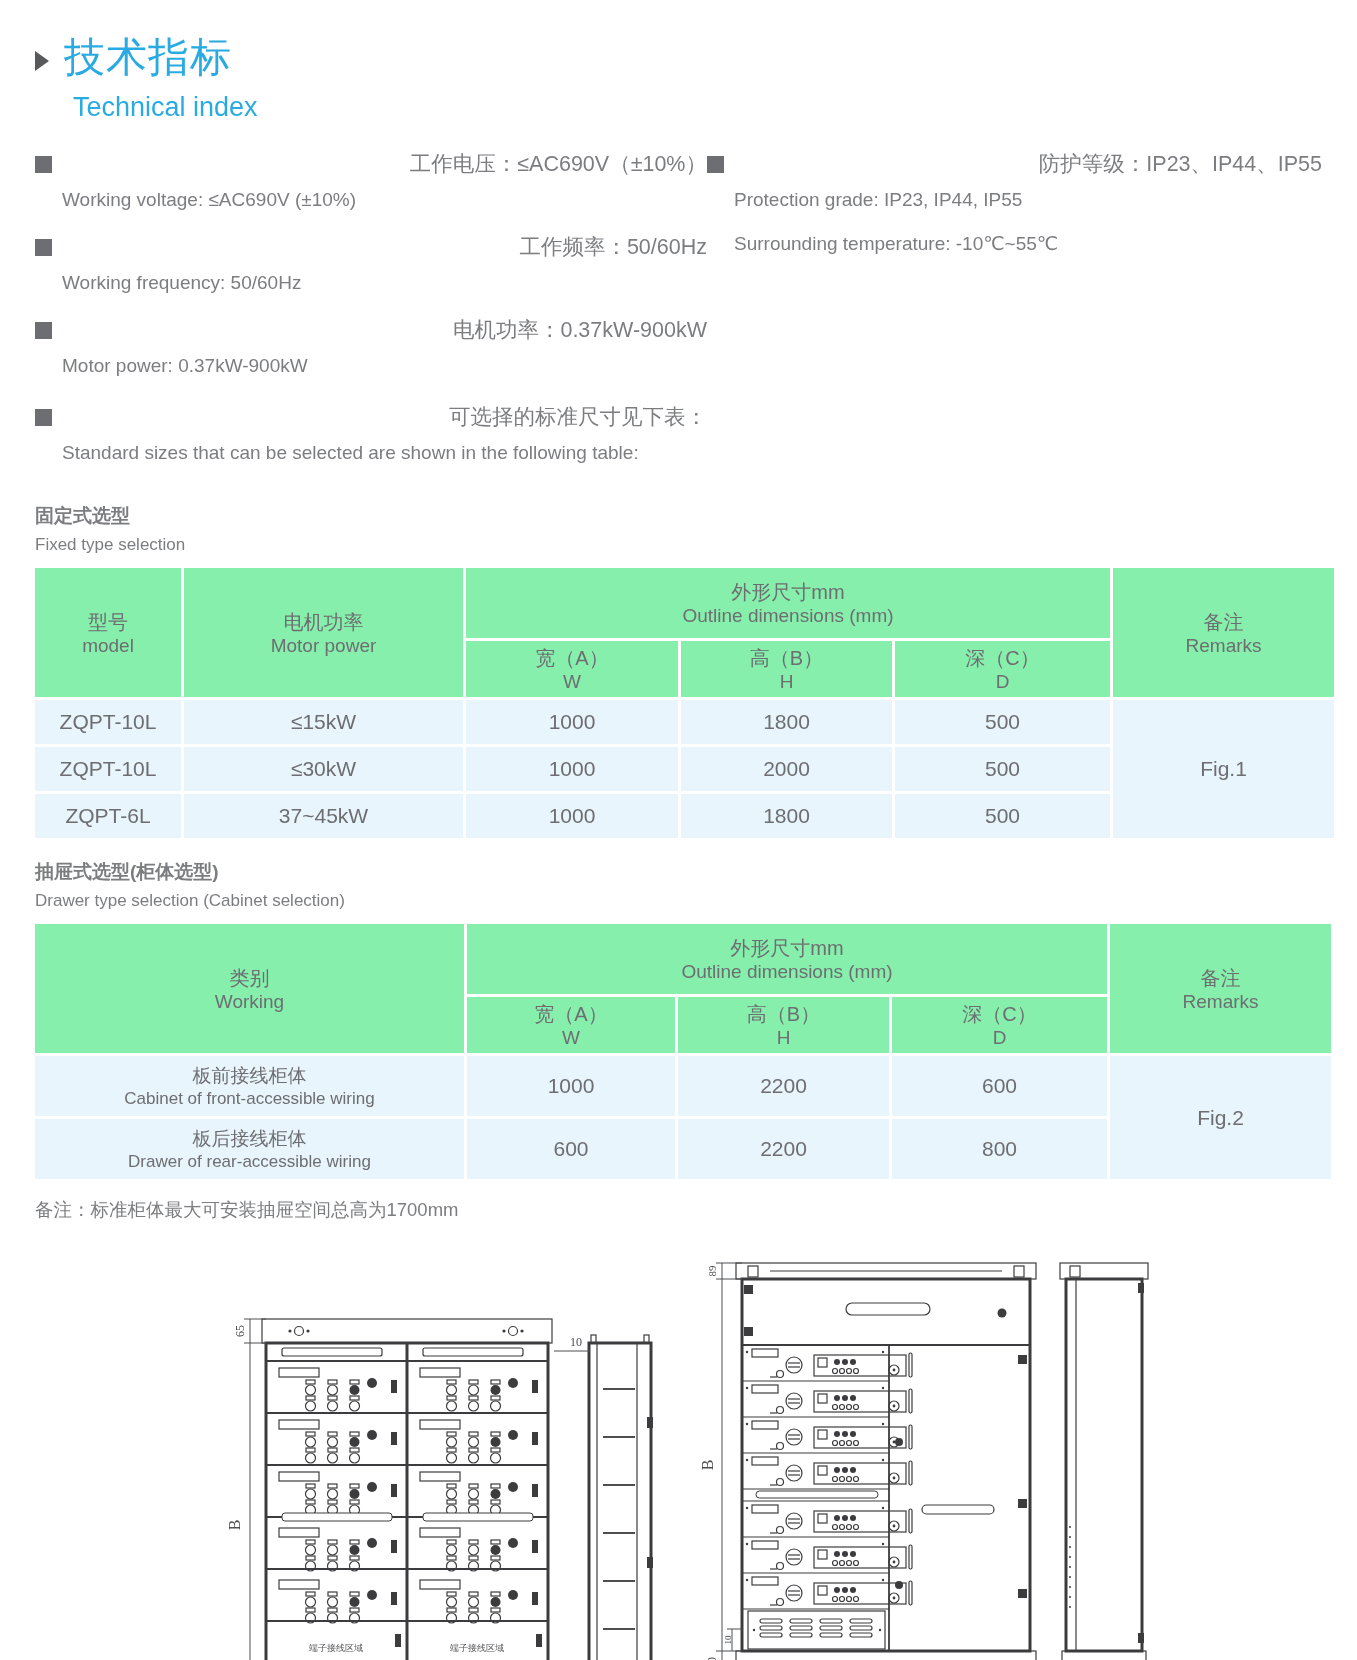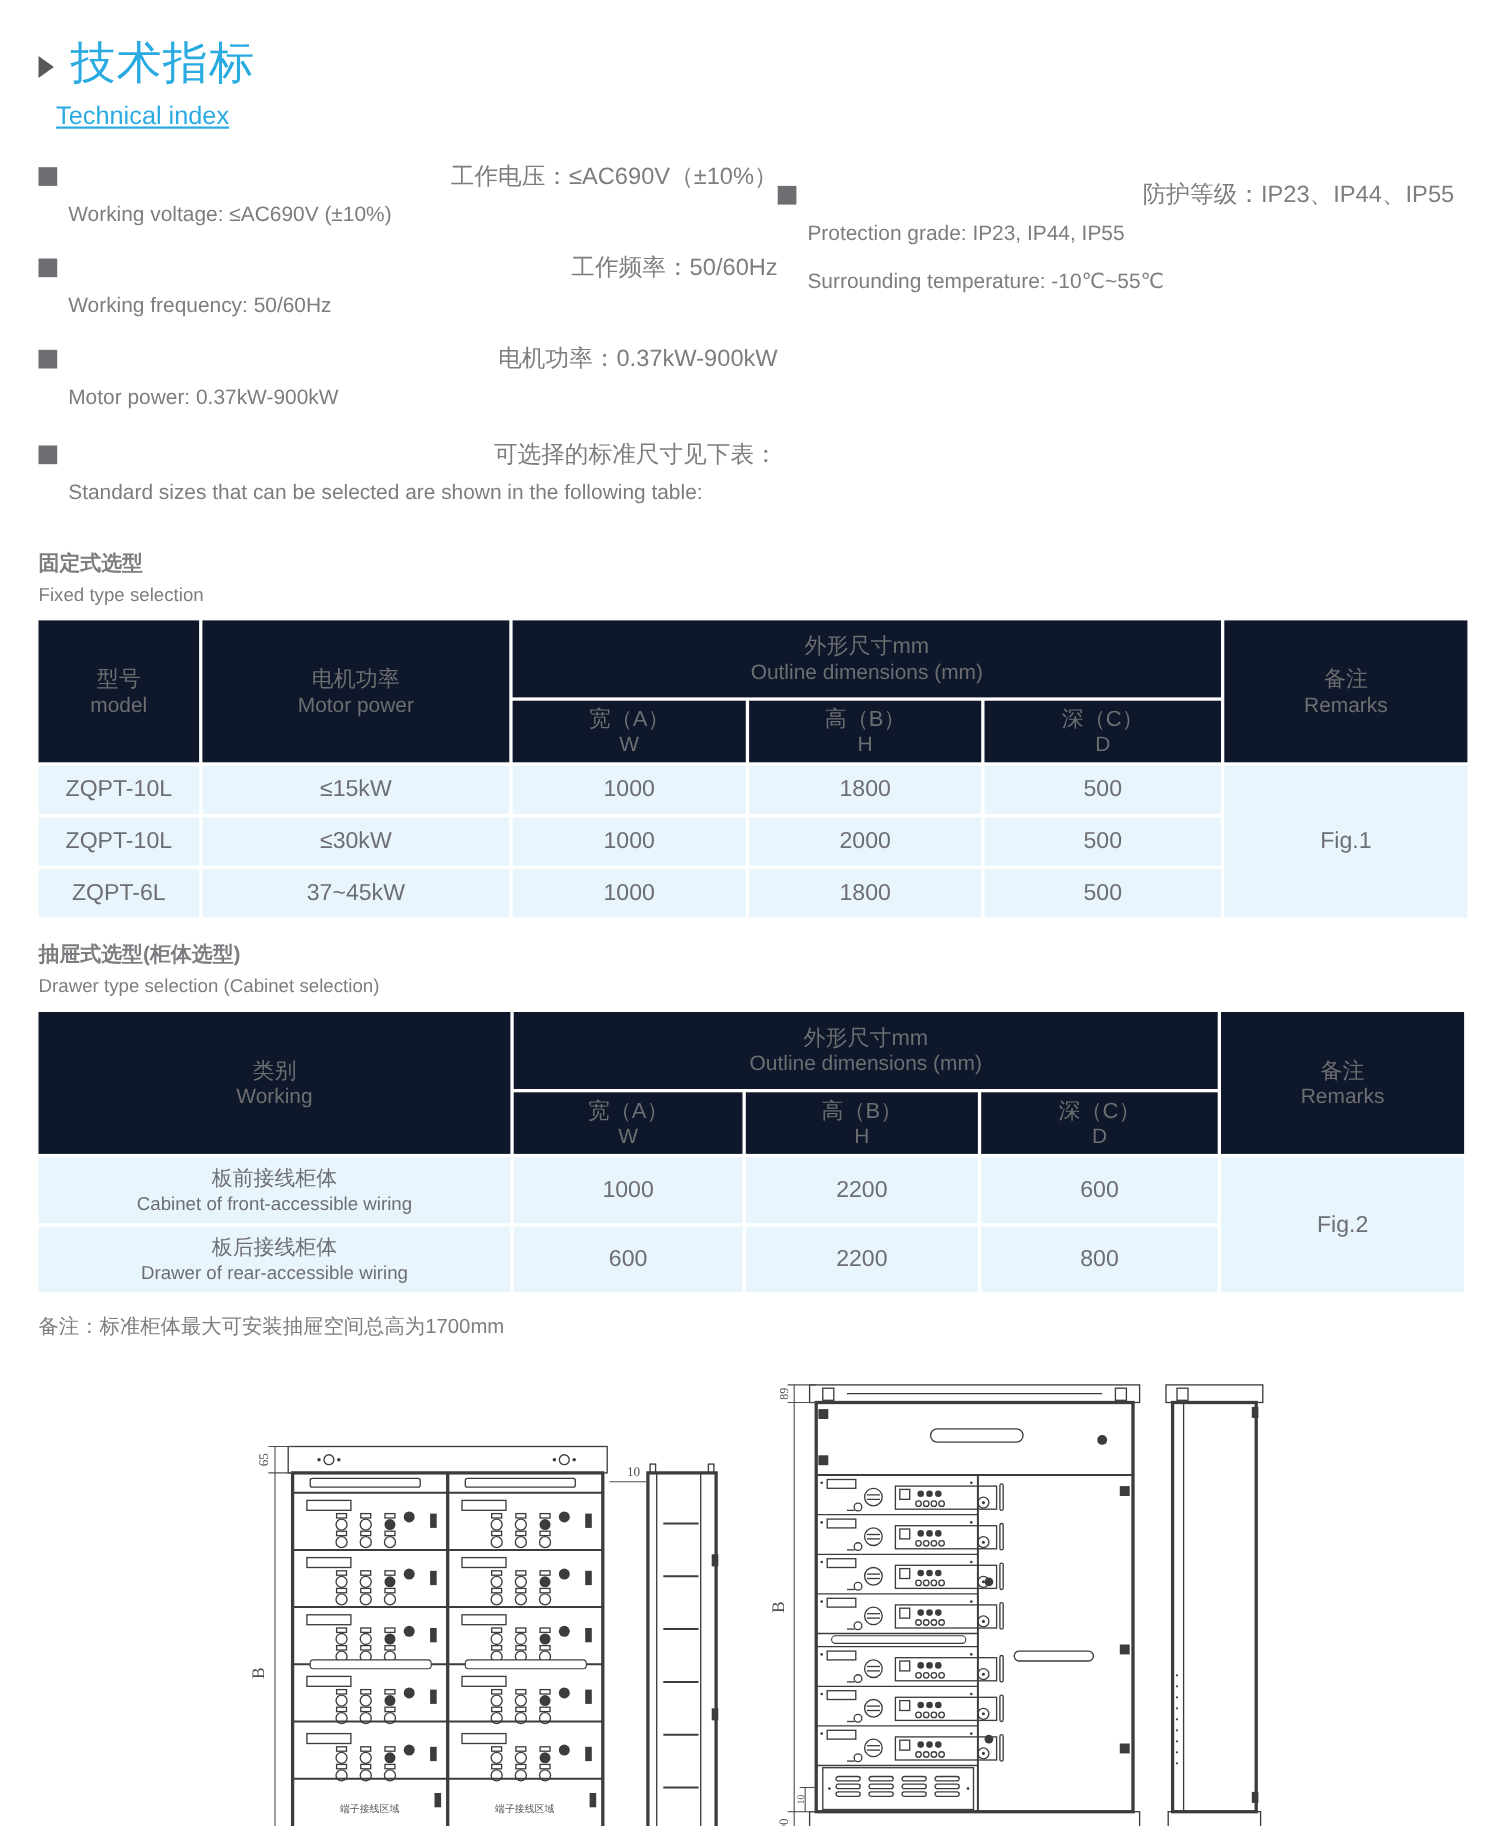--- a/index.html
+++ b/index.html
@@ -8,41 +8,41 @@
     font-family:"Liberation Sans","DejaVu Sans",sans-serif;
     color:#7c7d80;
     -webkit-font-smoothing:antialiased;
   }
   .page{padding:30px 35px 0 35px;position:relative;}
 
   
   .title-row{display:flex;align-items:center;gap:15px;}
   .tri{width:0;height:0;border-left:14px solid #58595b;border-top:10px solid transparent;border-bottom:10px solid transparent;margin-top:6px;}
   .page-title{font-size:41px;color:#29abe2;font-weight:400;margin:0;letter-spacing:1px;}
-  .page-subtitle{font-size:23px;color:#29abe2;margin:7px 0 0 16px;text-decoration:underline;}
+  .page-subtitle{font-size:27px;color:#29abe2;margin:7px 0 0 38px;}
 
   
   .specs{display:flex;margin-top:26px;}
   .spec-col-left{width:672px;flex:none;}
-  .spec-col-right{flex:1;margin-top:17px;}
+  .spec-col-right{flex:1;}
   .spec-item{margin-bottom:4px;}
   .spec-zh{font-size:21.5px;color:#7c7d80;display:flex;align-items:center;gap:9px;line-height:30px;justify-content:space-between;}
   .bullet{width:17px;height:17px;background:#6d6e71;flex:none;}
   .spec-en{font-size:19px;color:#7c7d80;margin:9px 0 20px 27px;line-height:24px;}
   .spec-item.spaced{margin-top:24px;}
 
   
   .section-label{margin-top:18px;}
   .section-zh{font-size:19px;color:#7c7d80;font-weight:bold;}
   .section-en{font-size:17px;color:#7c7d80;margin-top:6px;}
 
   
   table.spec-table{border-collapse:separate;border-spacing:3px;table-layout:fixed;width:1293px;margin:10px 0 0 -3px;}
   table.spec-table th, table.spec-table td{text-align:center;vertical-align:middle;font-weight:400;padding:2px 4px;}
-  table.spec-table th{background:#0f172a;color:#6d6e71;margin-top:28px;}
+  table.spec-table th{background:#86efac;color:#6d6e71;margin-top:28px;}
   table.spec-table td{background:#e9f5fc;color:#6d6e71;font-size:21px;}
   .hdr-zh{font-size:20px;line-height:26px;}
   .hdr-en{font-size:19px;line-height:22px;}
   .cell-zh{font-size:19px;line-height:25px;}
   .cell-en{font-size:17px;line-height:22px;}
   #fixed-table tr.h1 th{height:66px;}
   #fixed-table tr.h2 th{height:52px;}
   #fixed-table tbody td{height:40px;}
   #drawer-table tr.h1 th{height:66px;}
   #drawer-table tr.h2 th{height:52px;}

